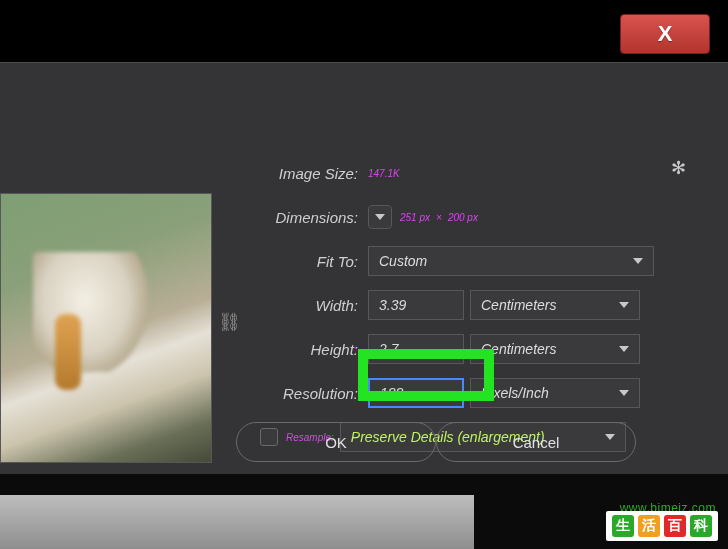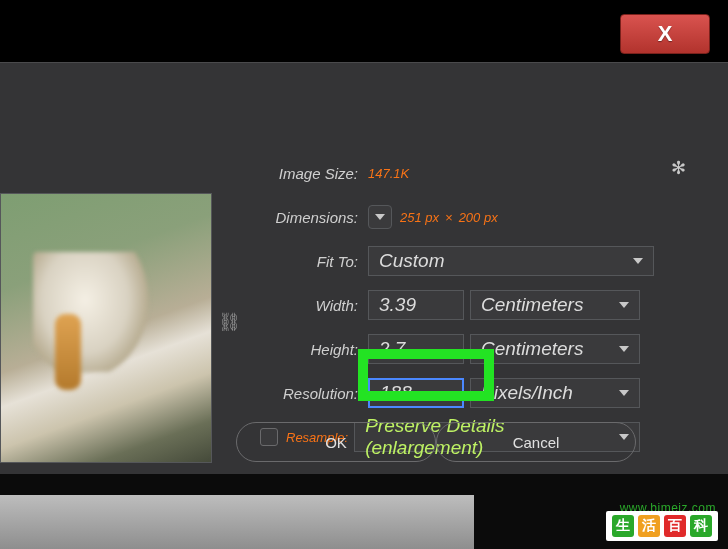--- a/index.html
+++ b/index.html
@@ -25,28 +25,28 @@
     .preview:after{content:"";position:absolute;left:54px;top:120px;width:26px;height:76px;
       background:linear-gradient(#dfa352,#b47a2c);border-radius:10px;filter:blur(2px);}
 
     
     .gear{position:absolute;right:42px;top:94px;color:#c8c8c8;font-size:18px;cursor:pointer;}
 
     
     .panel{position:absolute;left:240px;top:90px;width:450px;color:#cfcfcf;font-style:italic;}
     .row{position:relative;display:flex;align-items:center;height:40px;margin-bottom:4px;}
     .lbl{width:128px;text-align:right;padding-right:10px;font-size:15px;}
-    .val{font-size:13px;color:#f97316;}
+    .val{font-size:10px;color:#d946ef;}
     .chev-btn{width:24px;height:24px;background:#3a3a3c;border:1px solid #55575a;border-radius:4px;
       display:flex;align-items:center;justify-content:center;cursor:pointer;margin-right:8px;}
     .chev-down{width:0;height:0;border-left:5px solid transparent;border-right:5px solid transparent;border-top:6px solid #c8c8c8;}
     .dims-x{margin:0 6px;}
 
     .field{height:30px;border:1px solid #55575a;background:#3a3a3c;color:#dcdcdc;
-      padding:0 10px;font-size:19px;display:flex;align-items:center;}
+      padding:0 10px;font-size:14px;display:flex;align-items:center;}
     .input-field{width:96px;}
     .select-field{width:170px;display:flex;align-items:center;justify-content:space-between;cursor:pointer;}
     .select-wide{flex:1;max-width:286px;}
     .gap{width:6px;}
 
     
     .link-col{position:absolute;left:218px;top:214px;width:24px;height:88px;color:#9a9a9a;}
     .link-icon{position:absolute;left:0;top:34px;font-size:18px;}
 
     

